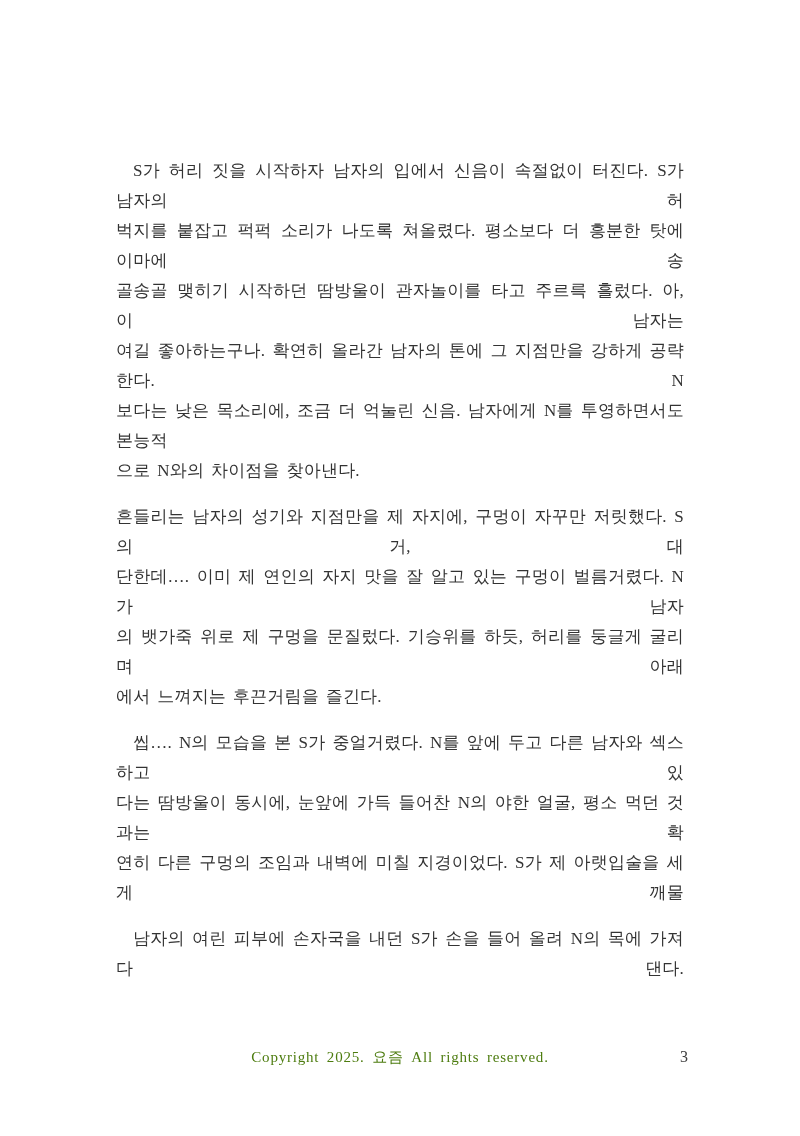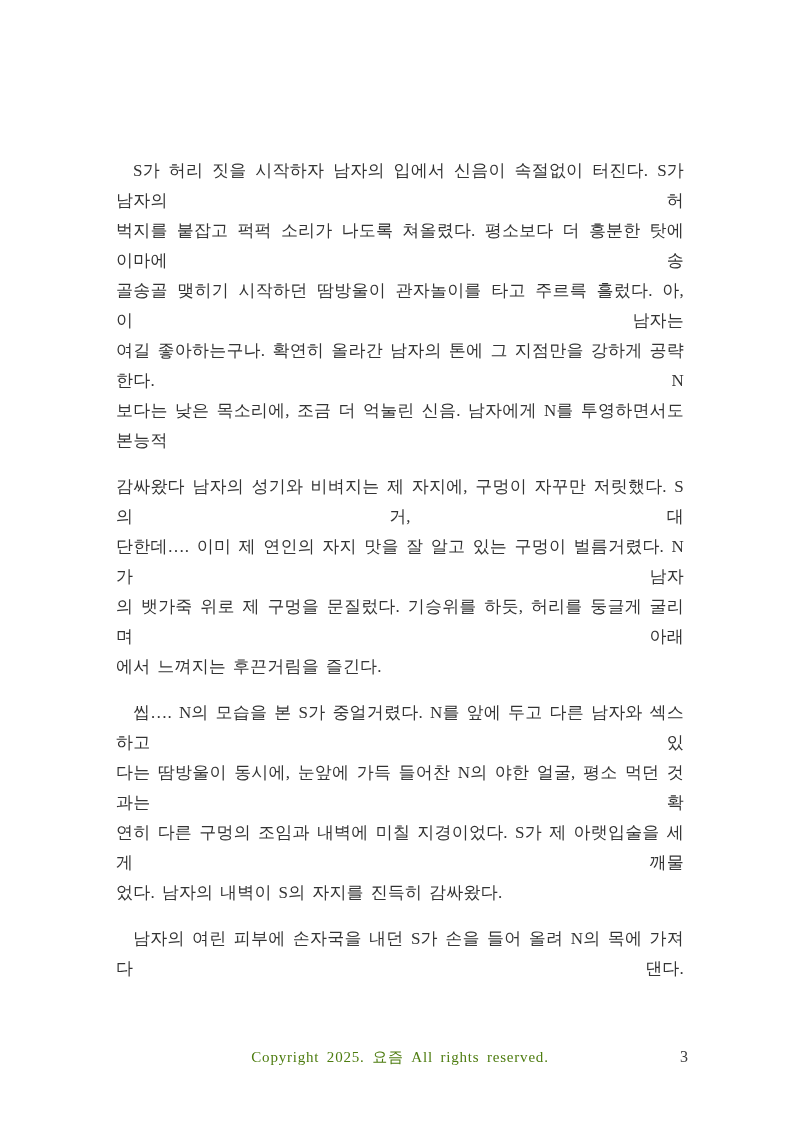--- a/index.html
+++ b/index.html
@@ -68,32 +68,32 @@
 
 <div class="page">
 
   <main class="doc-body">
       <div class="block paragraph">
         <div class="line first full">S가 허리 짓을 시작하자 남자의 입에서 신음이 속절없이 터진다. S가 남자의 허</div>
         <div class="line full">벅지를 붙잡고 퍽퍽 소리가 나도록 쳐올렸다. 평소보다 더 흥분한 탓에 이마에 송</div>
         <div class="line full">골송골 맺히기 시작하던 땀방울이 관자놀이를 타고 주르륵 흘렀다. 아, 이 남자는</div>
         <div class="line full">여길 좋아하는구나. 확연히 올라간 남자의 톤에 그 지점만을 강하게 공략한다. N</div>
         <div class="line full">보다는 낮은 목소리에, 조금 더 억눌린 신음. 남자에게 N를 투영하면서도 본능적</div>
+        <div class="line">으로 N와의 차이점을 찾아낸다.</div>
       </div>
       <div class="block paragraph">
-        <div class="line full">감싸왔다 남자의 성기와 비벼지는 제 자지에, 구멍이 자꾸만 저릿했다. S의 거, 대</div>
+        <div class="line full">흔들리는 남자의 성기와 지점만을 제 자지에, 구멍이 자꾸만 저릿했다. S의 거, 대</div>
         <div class="line full">단한데…. 이미 제 연인의 자지 맛을 잘 알고 있는 구멍이 벌름거렸다. N가 남자</div>
         <div class="line full">의 뱃가죽 위로 제 구멍을 문질렀다. 기승위를 하듯, 허리를 둥글게 굴리며 아래</div>
         <div class="line">에서 느껴지는 후끈거림을 즐긴다.</div>
       </div>
       <div class="block paragraph">
         <div class="line first full">씹…. N의 모습을 본 S가 중얼거렸다. N를 앞에 두고 다른 남자와 섹스하고 있</div>
         <div class="line full">다는 땀방울이 동시에, 눈앞에 가득 들어찬 N의 야한 얼굴, 평소 먹던 것과는 확</div>
         <div class="line full">연히 다른 구멍의 조임과 내벽에 미칠 지경이었다. S가 제 아랫입술을 세게 깨물</div>
-        <div class="line">었다. 남자의 내벽이 S의 자지를 진득히 감싸왔다.</div>
       </div>
       <div class="block paragraph">
         <div class="line first full">남자의 여린 피부에 손자국을 내던 S가 손을 들어 올려 N의 목에 가져다 댄다.</div>
       </div>
     </main>
 
   <div class="footer">
     <span class="copyright">Copyright 2025. 요즘 All rights reserved.</span>
     <span class="page-num">3</span>
   </div>

